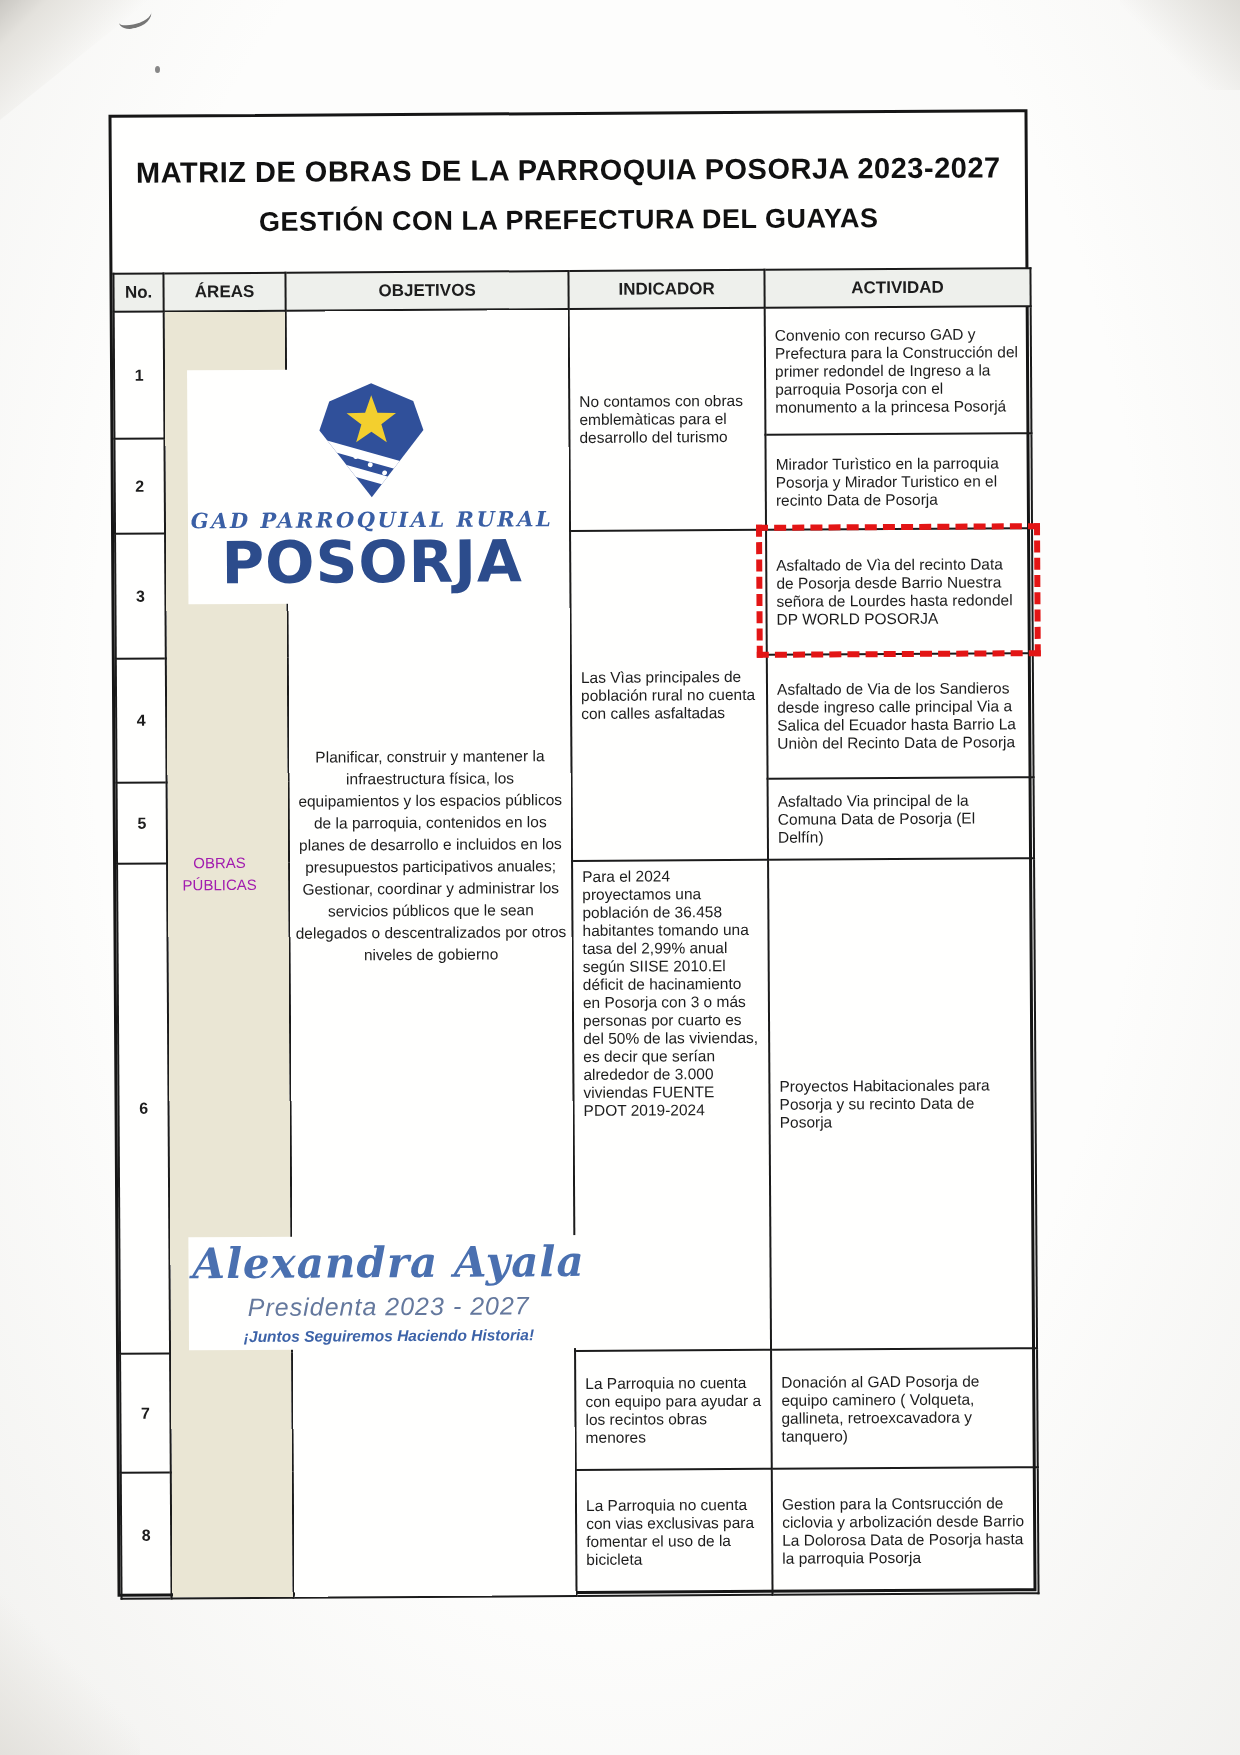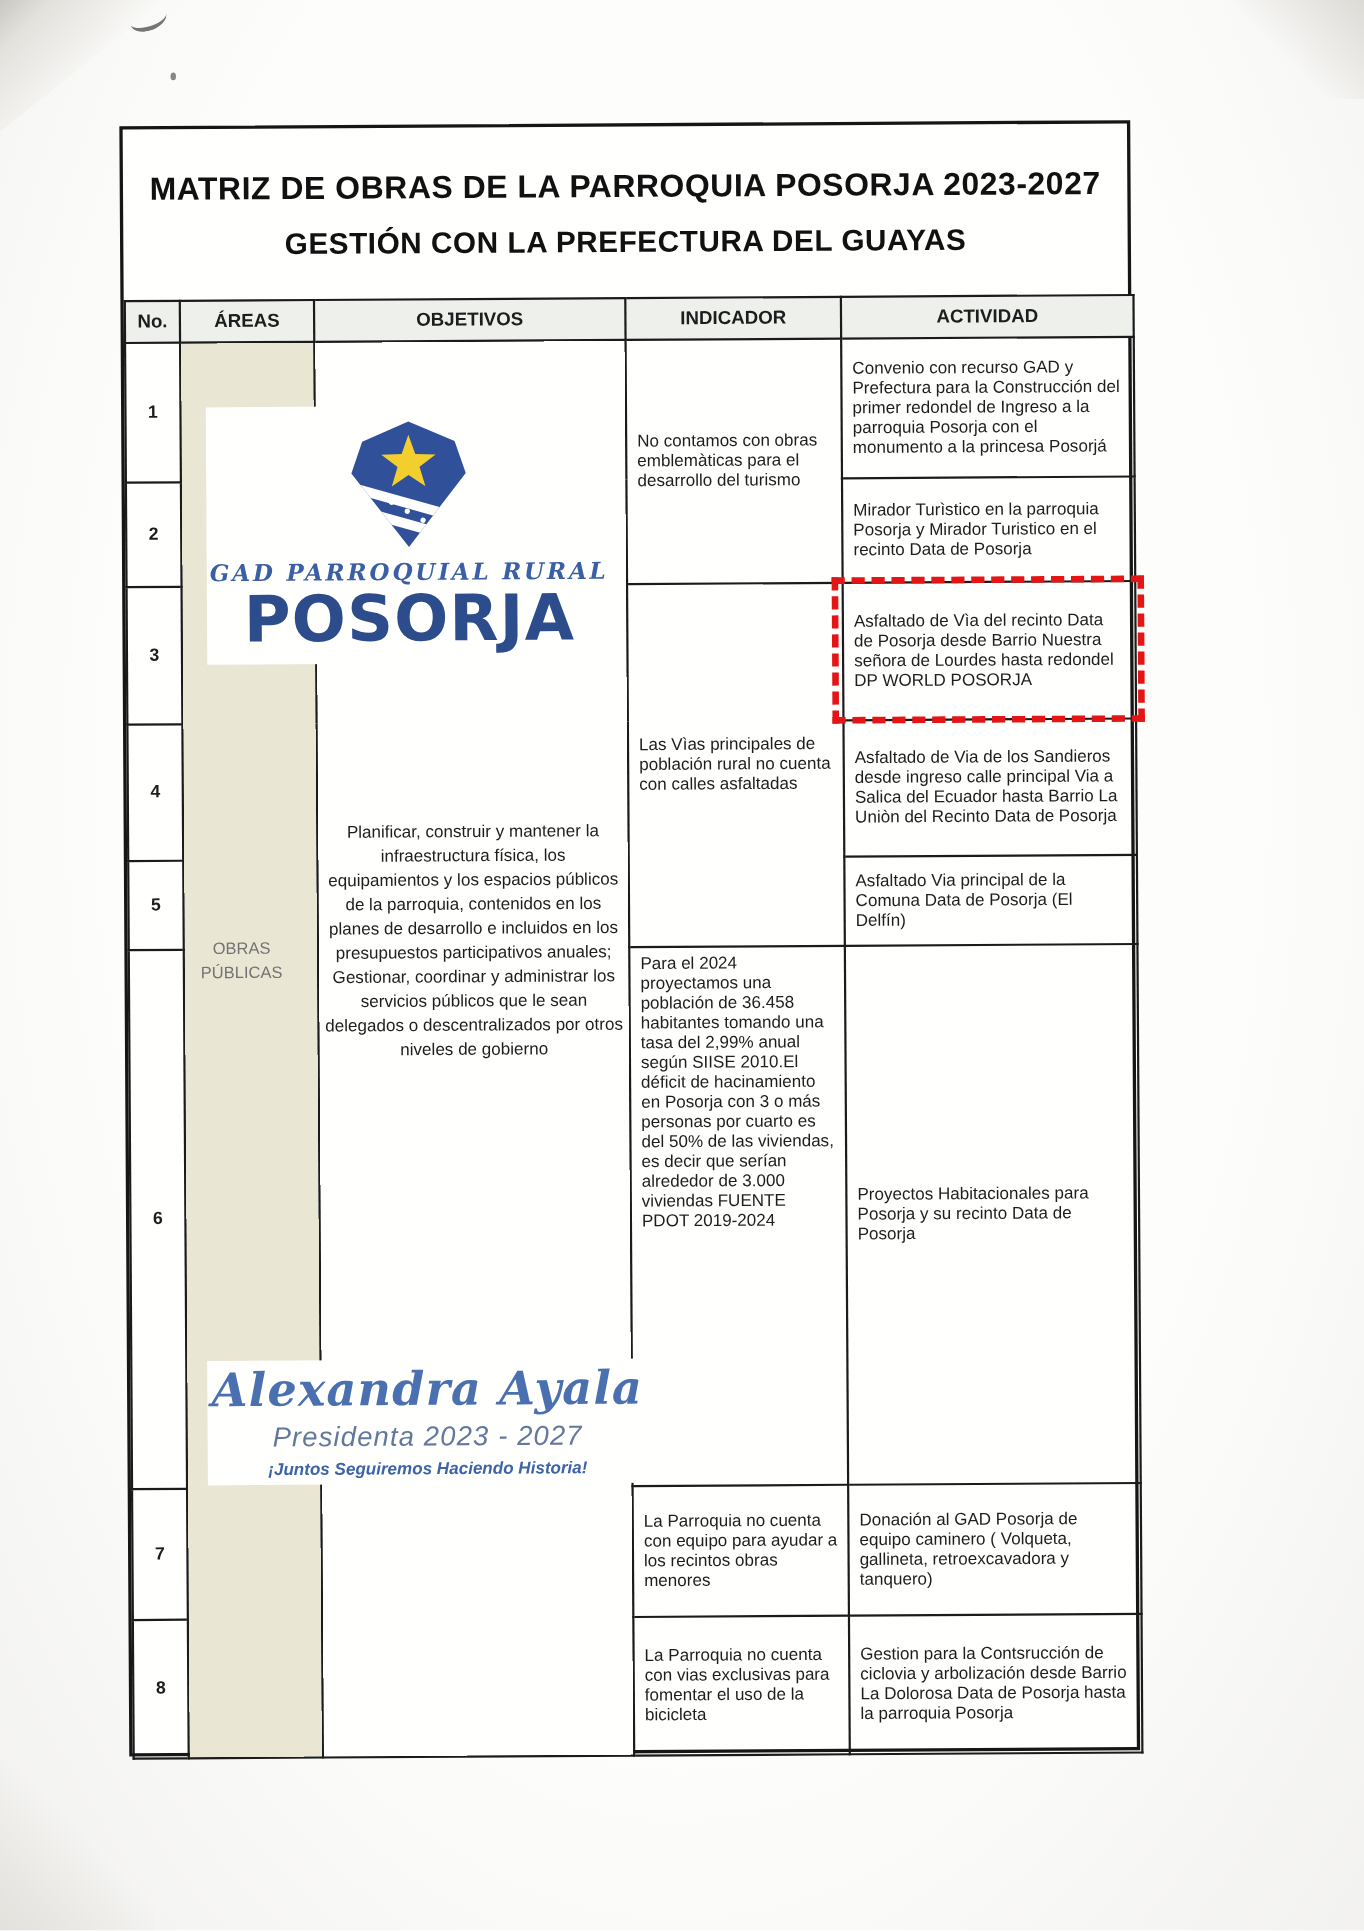--- a/index.html
+++ b/index.html
@@ -68,21 +68,21 @@
 
   td.no-cell { text-align: center; font-weight: 600; font-size: 16px; }
 
   td.areas-cell {
     position: relative; padding: 0;
     background: #eae6d4;
     vertical-align: top;
   }
   .areas-label {
     position: absolute; top: 540px; left: 0; right: 17px;
-    text-align: center; font-size: 15px; line-height: 1.45; color: #737373;
+    text-align: center; font-size: 15px; line-height: 1.45; color: #a21caf;
     white-space: pre-line;
   }
 
   td.obj-cell { position: relative; padding: 0; vertical-align: top; background: #fffffe; }
   .logo-box {
     position: absolute; left: -100px; top: 58px; width: 368px;
     background: #fffffe; padding: 6px 0 10px 0;
     display: flex; flex-direction: column; align-items: center;
     z-index: 2;
   }

